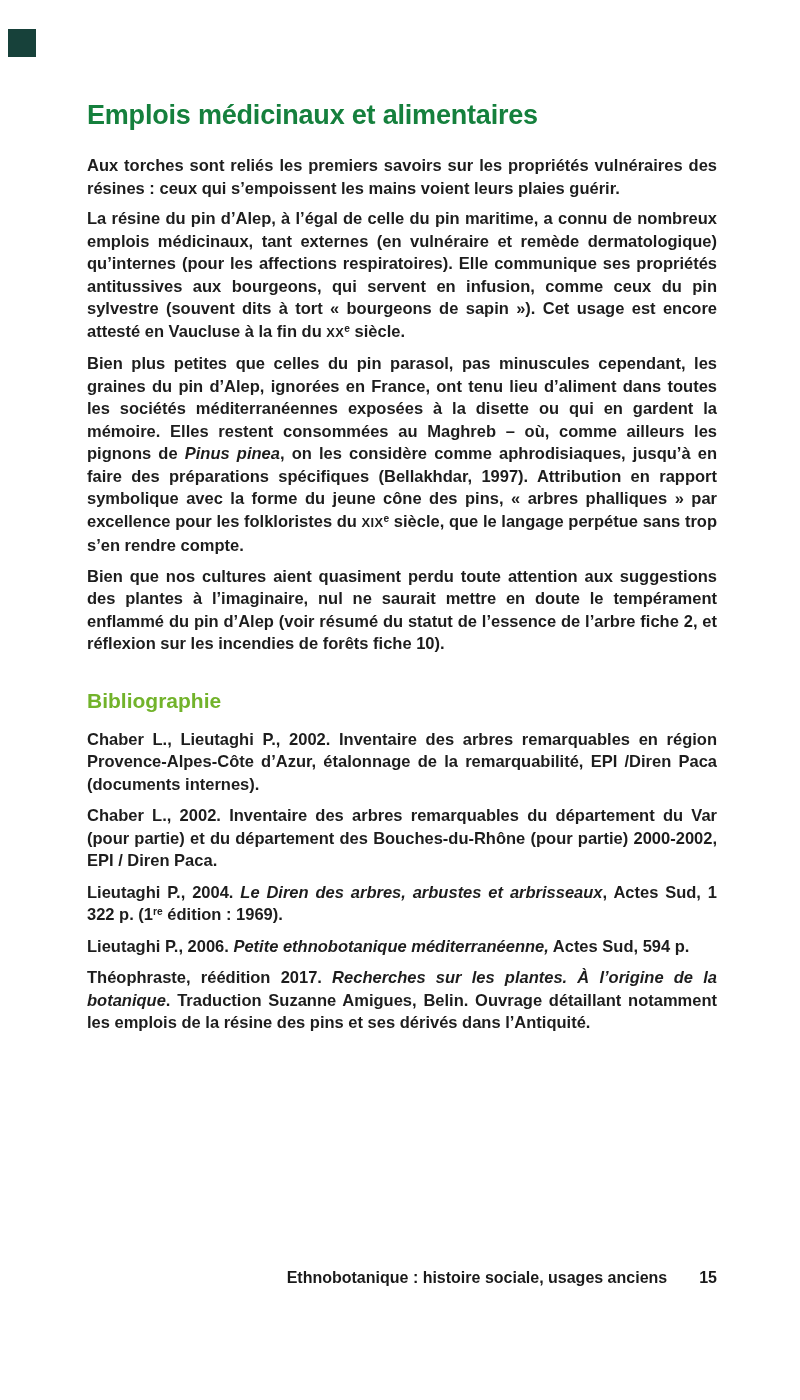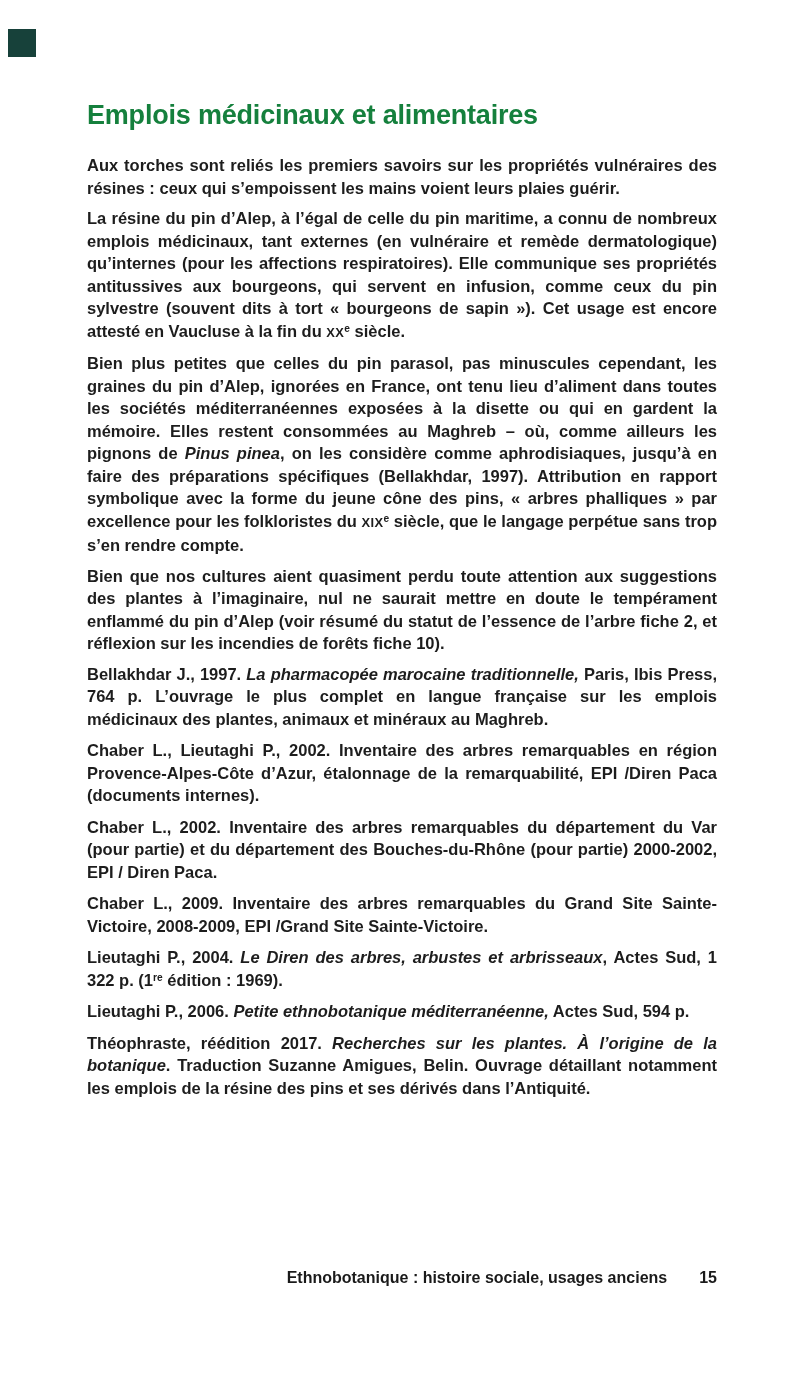--- a/index.html
+++ b/index.html
@@ -67,26 +67,25 @@
 <div class="content">
   <h1 class="page-title">Emplois médicinaux et alimentaires</h1>
 
   <div class="body-paragraphs">
       <p class="body-par"><span>Aux torches sont reliés les premiers savoirs sur les propriétés vulnéraires des résines : ceux qui s’empoissent les mains voient leurs plaies guérir.</span></p>
       <p class="body-par"><span>La résine du pin d’Alep, à l’égal de celle du pin maritime, a connu de nombreux emplois médicinaux, tant externes (en vulnéraire et remède dermatologique) qu’internes (pour les affections respiratoires). Elle communique ses propriétés antitussives aux bourgeons, qui servent en infusion, comme ceux du pin sylvestre (souvent dits à tort « bourgeons de sapin »). Cet usage est encore attesté en Vaucluse à la fin du </span><span class="sc">XX</span><span class="sup">e</span><span> siècle.</span></p>
       <p class="body-par"><span>Bien plus petites que celles du pin parasol, pas minuscules cependant, les graines du pin d’Alep, ignorées en France, ont tenu lieu d’aliment dans toutes les sociétés méditerranéennes exposées à la disette ou qui en gardent la mémoire. Elles restent consommées au Maghreb – où, comme ailleurs les pignons de </span><i>Pinus pinea</i><span>, on les considère comme aphrodisiaques, jusqu’à en faire des préparations spécifiques (Bellakhdar, 1997). Attribution en rapport symbolique avec la forme du jeune cône des pins, « arbres phalliques » par excellence pour les folkloristes du </span><span class="sc">XIX</span><span class="sup">e</span><span> siècle, que le langage perpétue sans trop s’en rendre compte.</span></p>
       <p class="body-par"><span>Bien que nos cultures aient quasiment perdu toute attention aux suggestions des plantes à l’imaginaire, nul ne saurait mettre en doute le tempérament enflammé du pin d’Alep (voir résumé du statut de l’essence de l’arbre fiche 2, et réflexion sur les incendies de forêts fiche 10).</span></p>
     </div>
 
+  <h2 class="bib-heading" style="color: rgb(114, 179, 43);">Bibliographie</h2>
 
   <div class="bib-entries">
-      <p class="body-par"><span>Bellakhdar J., 1997. </span><i>La pharmacopée marocaine traditionnelle,</i><span> Paris, Ibis Press, 764 p. L’ouvrage le plus complet en langue française sur les emplois médicinaux des plantes, animaux et minéraux au Maghreb.</span></p>
       <p class="body-par"><span>Chaber L., Lieutaghi P., 2002. Inventaire des arbres remarquables en région Provence-Alpes-Côte d’Azur, étalonnage de la remarquabilité, EPI /Diren Paca (documents internes).</span></p>
       <p class="body-par"><span>Chaber L., 2002. Inventaire des arbres remarquables du département du Var (pour partie) et du département des Bouches-du-Rhône (pour partie) 2000-2002, EPI / Diren Paca.</span></p>
-      <p class="body-par"><span>Chaber L., 2009. Inventaire des arbres remarquables du Grand Site Sainte-Victoire, 2008-2009, EPI /Grand Site Sainte-Victoire.</span></p>
       <p class="body-par"><span>Lieutaghi P., 2004. </span><i>Le Diren des arbres, arbustes et arbrisseaux</i><span>, Actes Sud, 1 322 p. (1</span><span class="sup">re</span><span> édition : 1969).</span></p>
       <p class="body-par"><span>Lieutaghi P., 2006. </span><i>Petite ethnobotanique méditerranéenne,</i><span> Actes Sud, 594 p.</span></p>
       <p class="body-par"><span>Théophraste, réédition 2017. </span><i>Recherches sur les plantes. À l’origine de la botanique</i><span>. Traduction Suzanne Amigues, Belin. Ouvrage détaillant notamment les emplois de la résine des pins et ses dérivés dans l’Antiquité.</span></p>
     </div>
 </div>
 
 <div class="footer">
   <span>Ethnobotanique : histoire sociale, usages anciens</span><span class="pageno">15</span>
 </div>
 

